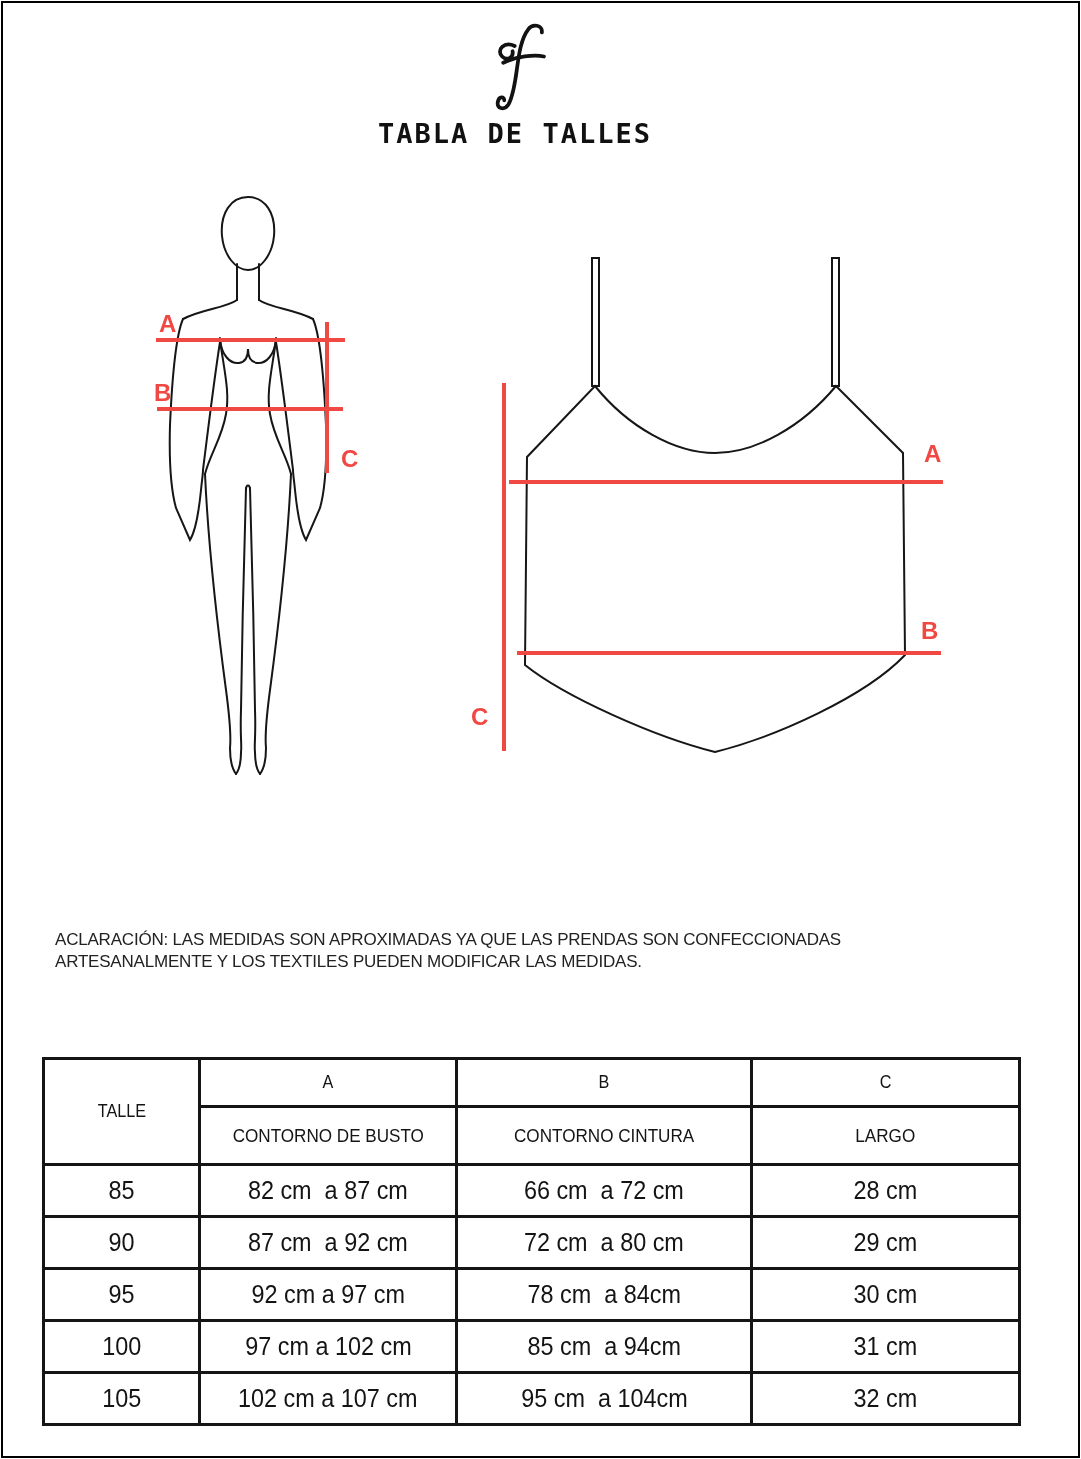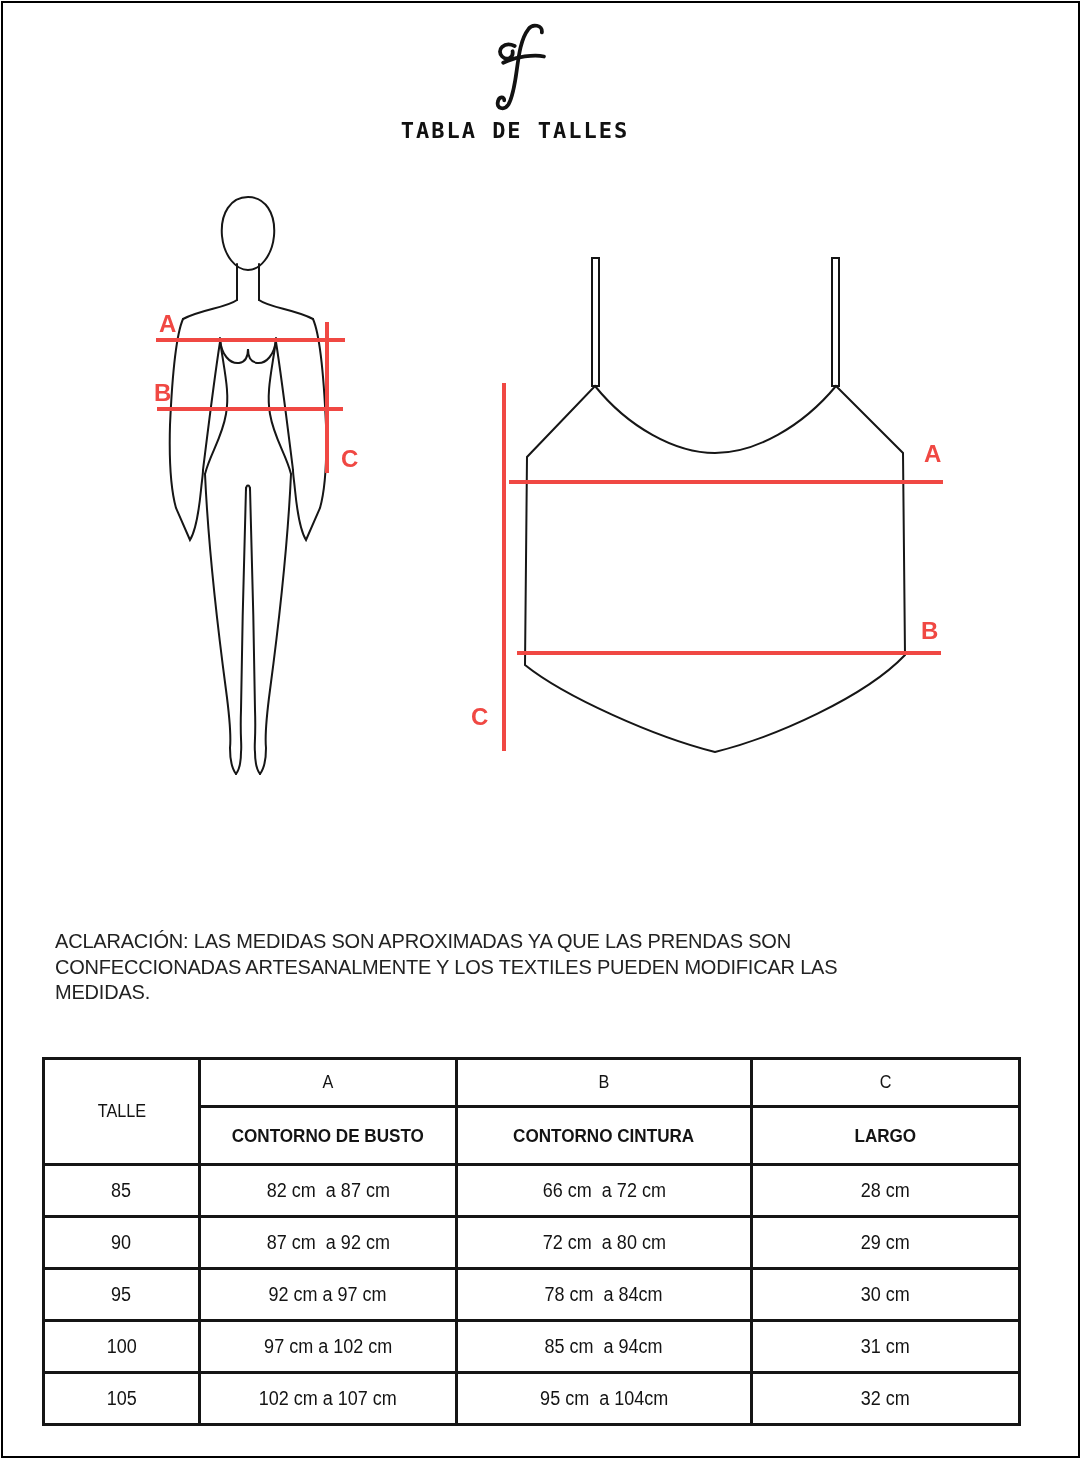--- a/index.html
+++ b/index.html
@@ -8,51 +8,51 @@
     background:#ffffff; margin:0 auto; overflow:hidden;
     font-family:"Liberation Sans", sans-serif; color:#1a1a1a;
   }
   .page-frame { position:absolute; inset:1px; border:2px solid #000; pointer-events:none; }
 
   
   .logo { position:absolute; left:489px; top:22px; width:66px; height:94px; }
   .title {
     position:absolute; left:315px; top:118px; width:400px; margin:0;
     text-align:center; font-family:"DejaVu Sans Mono", monospace;
-    font-size:22px; font-weight:bold; letter-spacing:2px; color:#111;
+    font-size:27px; font-weight:bold; letter-spacing:2px; color:#111;
   }
 
   
   .figure-svg  { position:absolute; left:150px; top:190px; width:210px; height:595px; }
   .garment-svg { position:absolute; left:470px; top:245px; width:490px; height:520px; }
   .mline { position:absolute; background:#f04843; }
   .mlabel {
     position:absolute; color:#f04843; font-weight:bold; font-size:24px;
     line-height:1; font-family:"Liberation Sans", sans-serif;
   }
 
   
   .disclaimer {
     position:absolute; left:55px; top:929px; width:880px; margin:0;
-    font-size:20px; line-height:1.28; color:#222; letter-spacing:-0.2px;
+    font-size:17px; line-height:1.28; color:#222; letter-spacing:-0.2px;
   }
 
   
   table.sizes {
     position:absolute; left:42px; top:1057px;
     border-collapse:collapse; table-layout:fixed; width:976px;
     font-family:"Liberation Sans", sans-serif; color:#141414;
   }
   table.sizes th, table.sizes td {
     border:3px solid #151515; text-align:center; vertical-align:middle;
     padding:0; font-weight:normal; background:#fff;
   }
   tr.letters   th { height:45px; font-size:18px; }
-  tr.names     th { height:55px; font-size:19px;font-weight:bold; }
-  tbody tr td  { height:49px; font-size:20px; }
+  tr.names     th { height:55px; font-size:19px; }
+  tbody tr td  { height:49px; font-size:26px; }
   th.corner    { font-size:19px;text-decoration:underline; }
   .cnd { display:inline-block; transform:scaleX(0.9); transform-origin:50% 50%; white-space:pre; }
 </style>
 </head>
 <body>
 
 <div class="page">
   <div class="page-frame"></div>
 
   <svg class="logo" viewBox="0 0 60 90">

